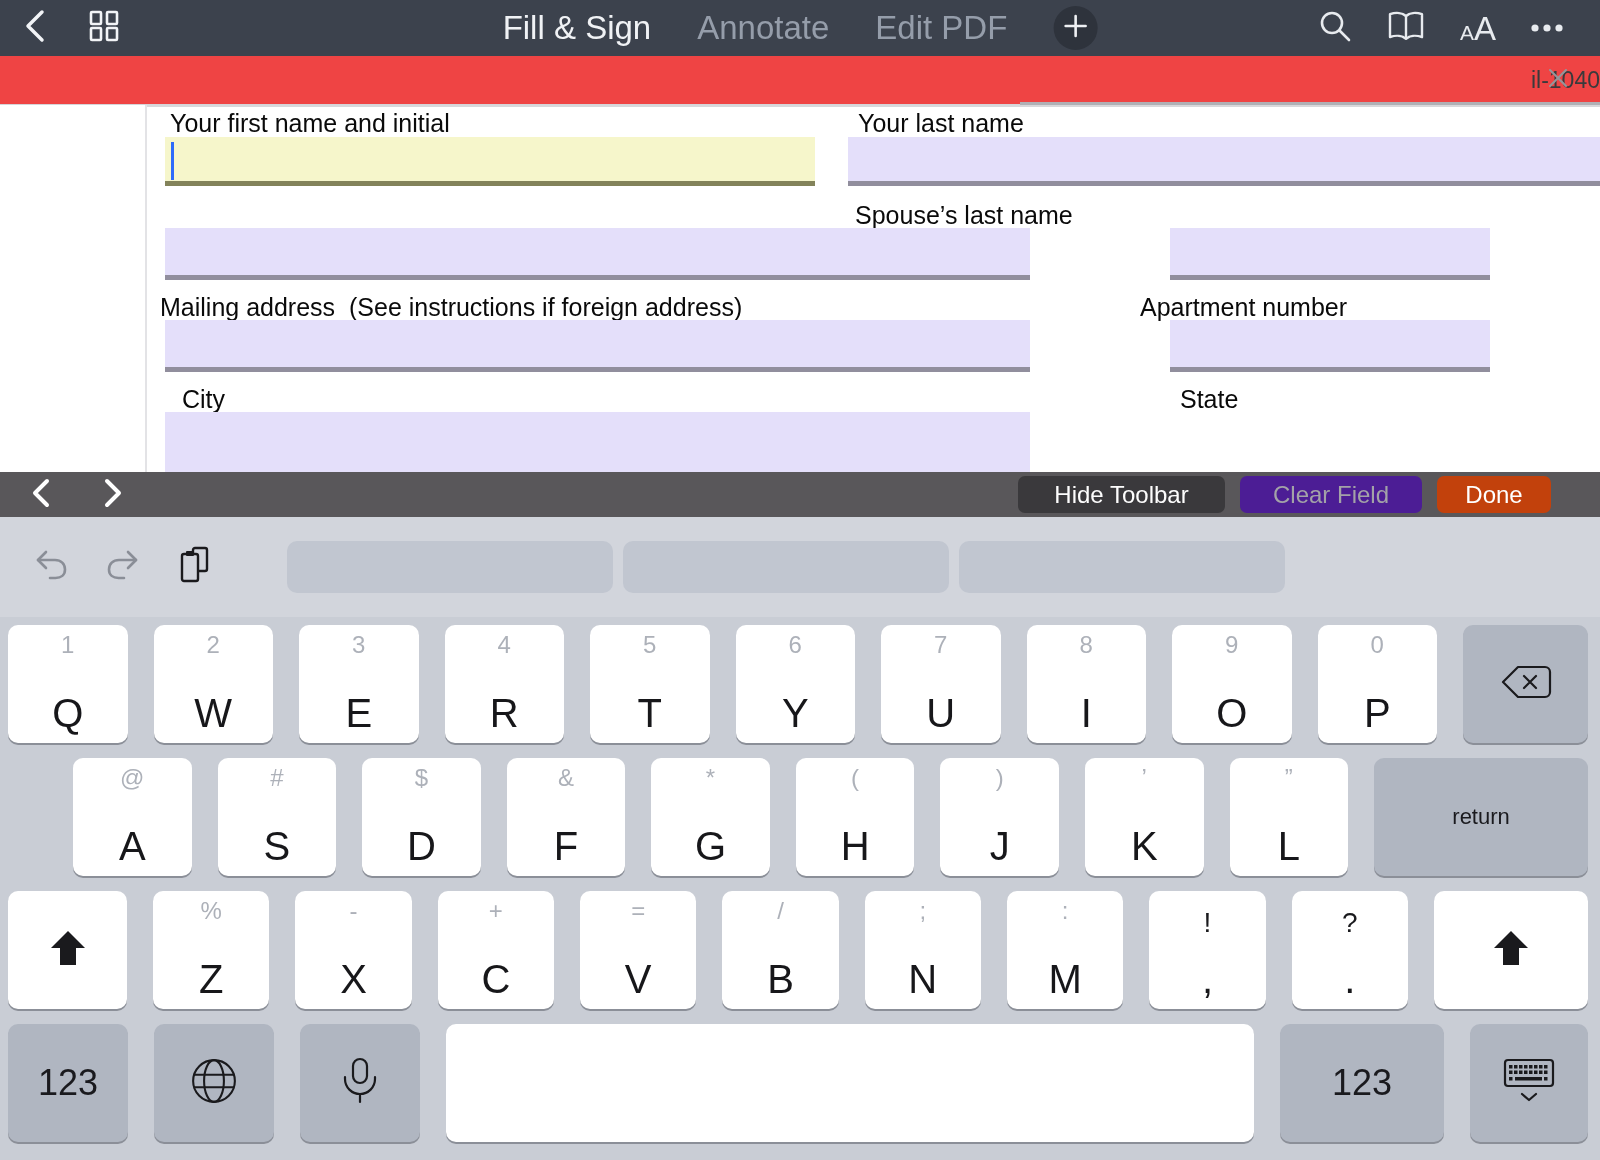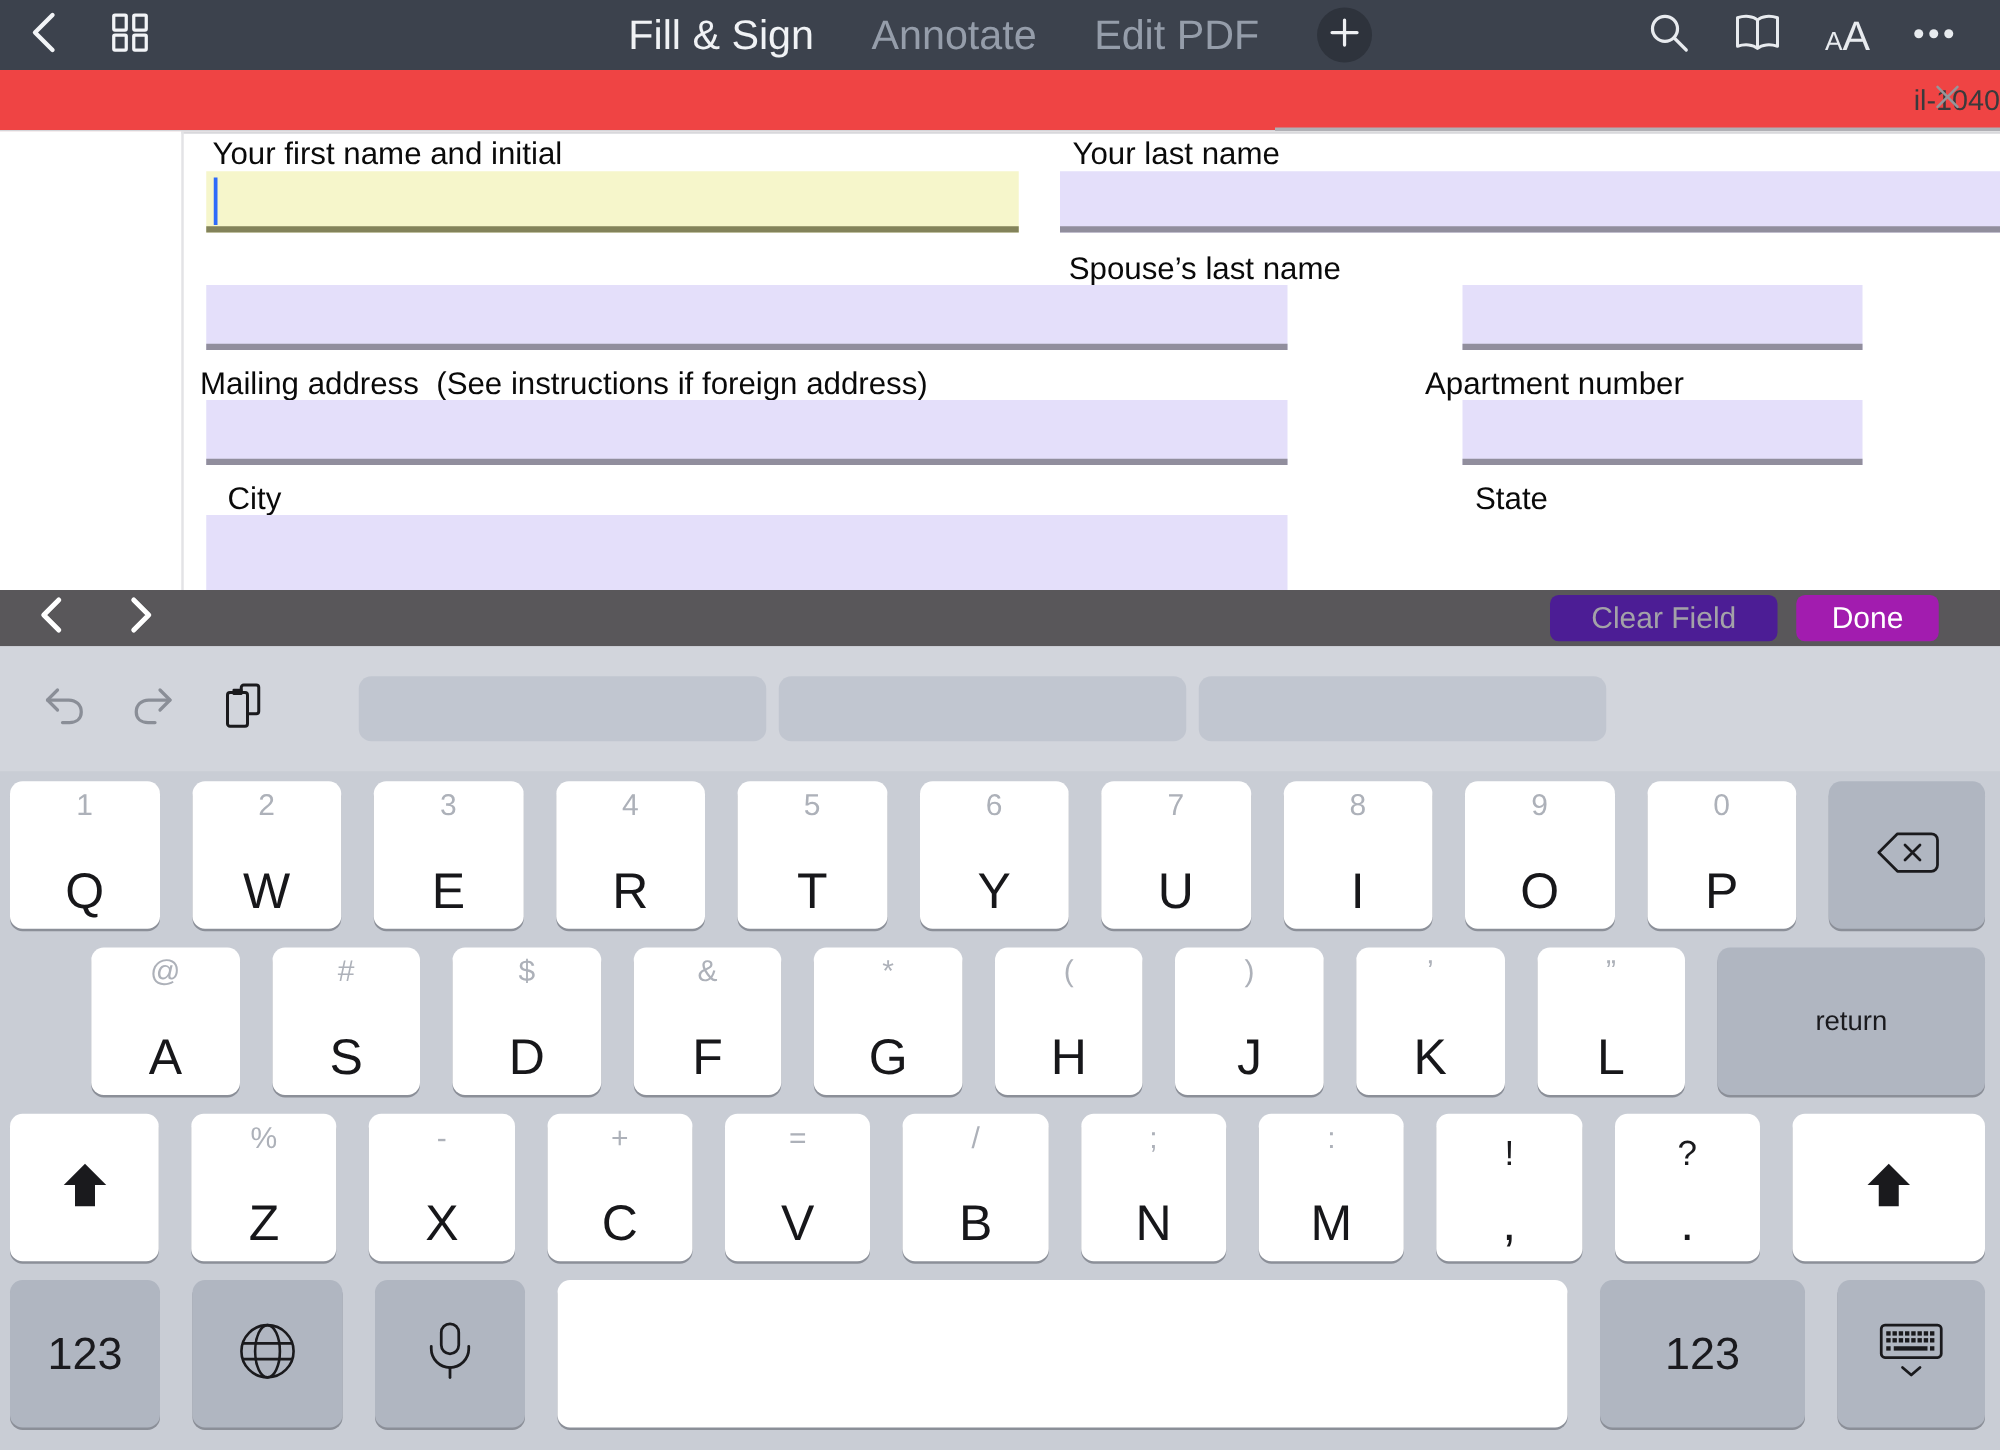--- a/index.html
+++ b/index.html
@@ -40,21 +40,21 @@
 
   
   .fieldbar { height:45px; background:#59575a; display:flex; align-items:center;
     padding:0 49px 0 30px; }
   .fb-nav { display:flex; align-items:center; gap:50px; }
   .fb-buttons { margin-left:auto; display:flex; gap:15px; }
   .fb-btn { height:37px; border-radius:7px; display:flex; align-items:center;
     justify-content:center; font-size:24px; }
   .fb-hide { width:207px; background:#3a393c; color:#fdfdfd; }
   .fb-clear { width:182px; background:#4c1d95; color:#a3a2a8; }
-  .fb-done { width:114px; background:#a21caf; color:#ffffff; }
+  .fb-done { width:114px; background:#c2410c; color:#ffffff; }
 
   
   .accessory { height:100px; background:#d2d5dc; position:relative; }
   .acc-icons { position:absolute; left:34px; top:0; height:100%; display:flex;
     align-items:center; gap:38px; }
   .pills { position:absolute; left:287px; top:24px; width:998px; height:52px; display:flex; gap:10px; }
   .pill { flex:1; background:#c1c6d0; border-radius:10px; }
 
   
   .kb { padding:8px 12px 0 8px; background:#c9cdd5; }
@@ -167,20 +167,21 @@
             <path d="M17 3 L5 15 L17 27"></path>
           </svg></span>
       </span>
     <span class="icon-btn">
         <span><svg width="22" height="30" viewBox="0 0 22 30" fill="none" stroke="#ffffff" stroke-width="4" stroke-linecap="round" stroke-linejoin="round">
             <path d="M5 3 L17 15 L5 27"></path>
           </svg></span>
       </span>
   </div>
   <div class="fb-buttons">
+    <div class="fb-btn fb-hide">Hide Toolbar</div>
     <div class="fb-btn fb-clear">Clear Field</div>
     <div class="fb-btn fb-done">Done</div>
   </div>
 </div>
 
 <div class="accessory">
   <div class="acc-icons">
     <span class="icon-btn">
         <span><svg width="34" height="32" viewBox="0 0 34 32" fill="none" stroke="#8a8e97" stroke-width="2.6" stroke-linecap="round" stroke-linejoin="round">
             <path d="M12 3 L4 11 L12 19"></path>

